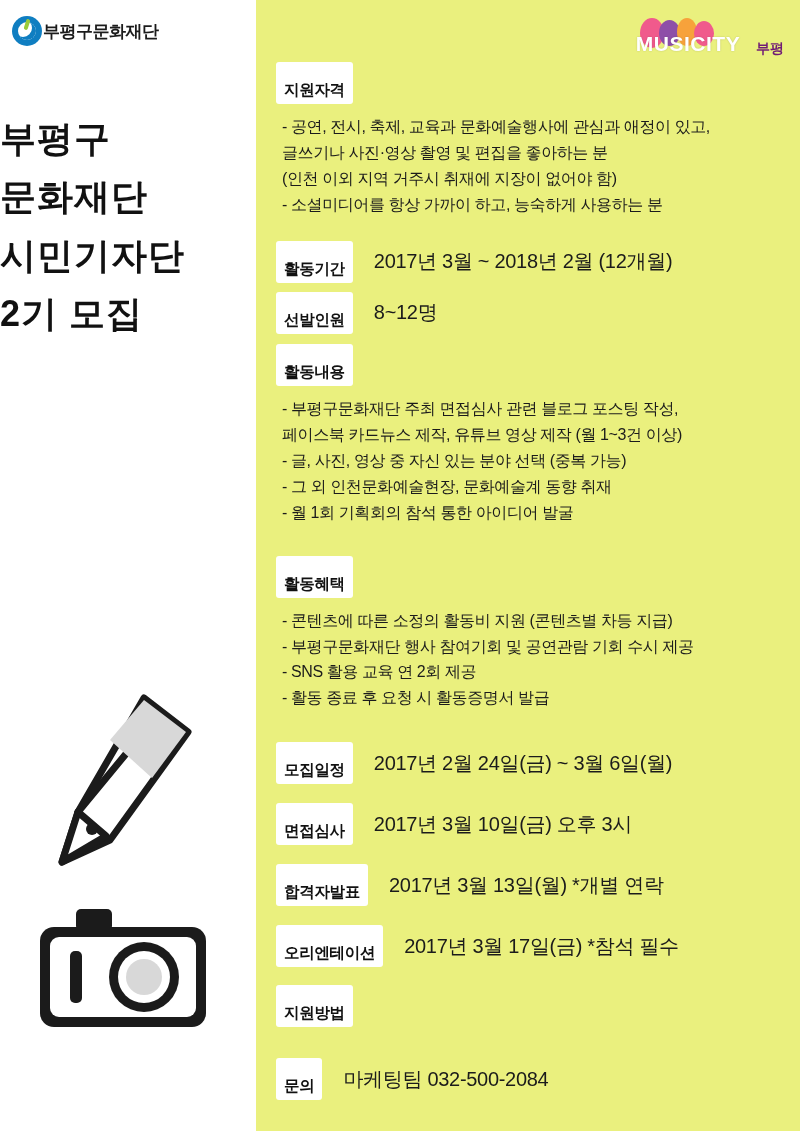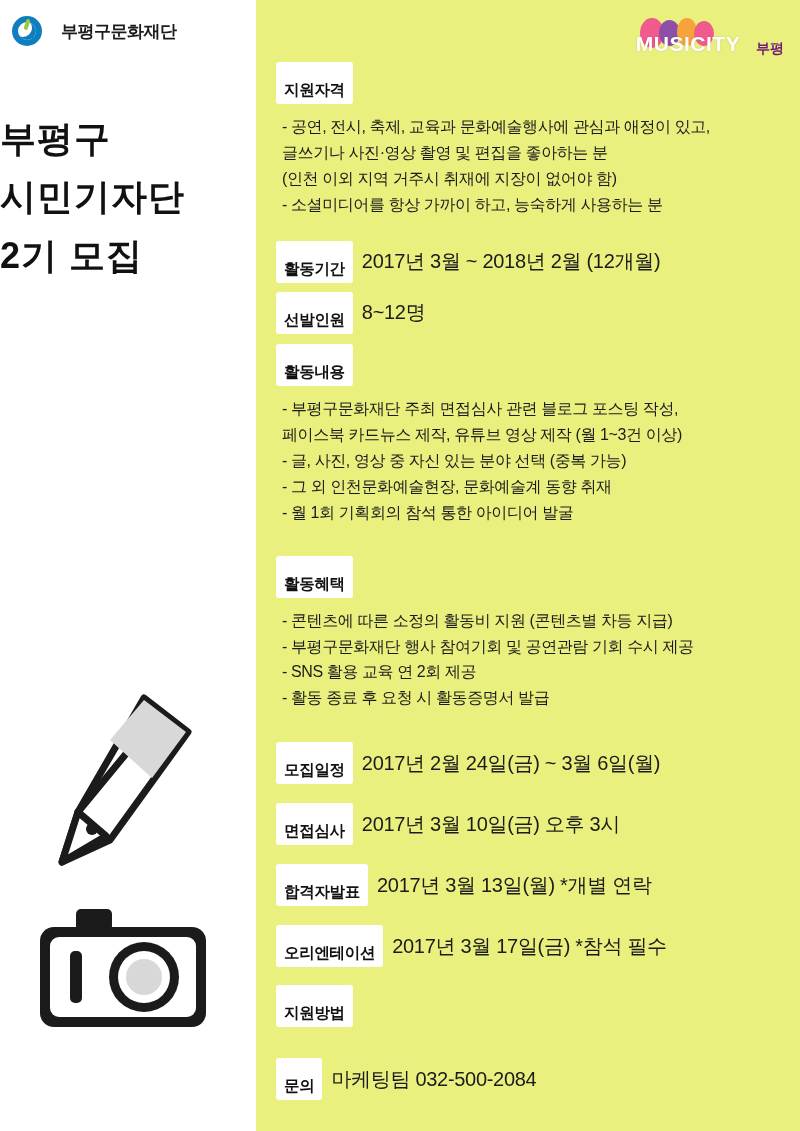--- a/index.html
+++ b/index.html
@@ -27,21 +27,21 @@
     height: 1131px;
     background: #ffffff;
   }
 
   #brand {
     position: absolute;
     left: 12px;
     top: 16px;
     display: flex;
     align-items: center;
-    gap: 19px;
+    gap: 1px;
     justify-content: space-between;
   }
   #brand .logo-mark {
     width: 30px;
     height: 30px;
     border-radius: 50%;
     background: #0f7ec1;
     position: relative;
     flex: none;
   }
@@ -171,21 +171,21 @@
     display: inline-block;
     background: #ffffff;
     color: #111111;
     font-size: 15.5px;
     font-weight: bold;
     padding: 18px 8px 3px 8px;
     border-radius: 3px;
     letter-spacing: -0.3px;
     vertical-align: middle;
   }
-  .tag-row { display: flex; align-items: center; gap: 9px; margin: 9px 0 0 0; }
+  .tag-row { display: flex; align-items: center; gap: 21px; margin: 9px 0 0 0; }
   .tag-row .val {
     font-size: 20px;
     color: #1b1b1b;
     letter-spacing: -0.3px;
     white-space: nowrap;
   }
 
   .body-list {
     margin: 11px 0 0 6px;
     font-size: 16px;
@@ -214,20 +214,21 @@
 
   <div id="left-col">
 
     <div id="brand">
       <span class="logo-mark"></span>
       <span class="brand-text">부평구문화재단</span>
     </div>
 
     <div id="headline">
       <div>부평구</div>
+      <div>문화재단</div>
       <div>시민기자단</div>
       <div>2기 모집</div>
     </div>
 
     <svg id="pen-illustration" viewBox="0 0 150 185">
       <g fill="none" stroke="#1b1b1b" stroke-width="7" stroke-linejoin="round" stroke-linecap="round">
         <path d="M96 8 L140 42 L62 150 L14 172 L30 122 Z"></path>
         <path d="M30 122 L96 42"></path>
       </g>
       <path d="M96 10 L138 42 L104 88 L62 50 Z" fill="#d8d8d8"></path>

